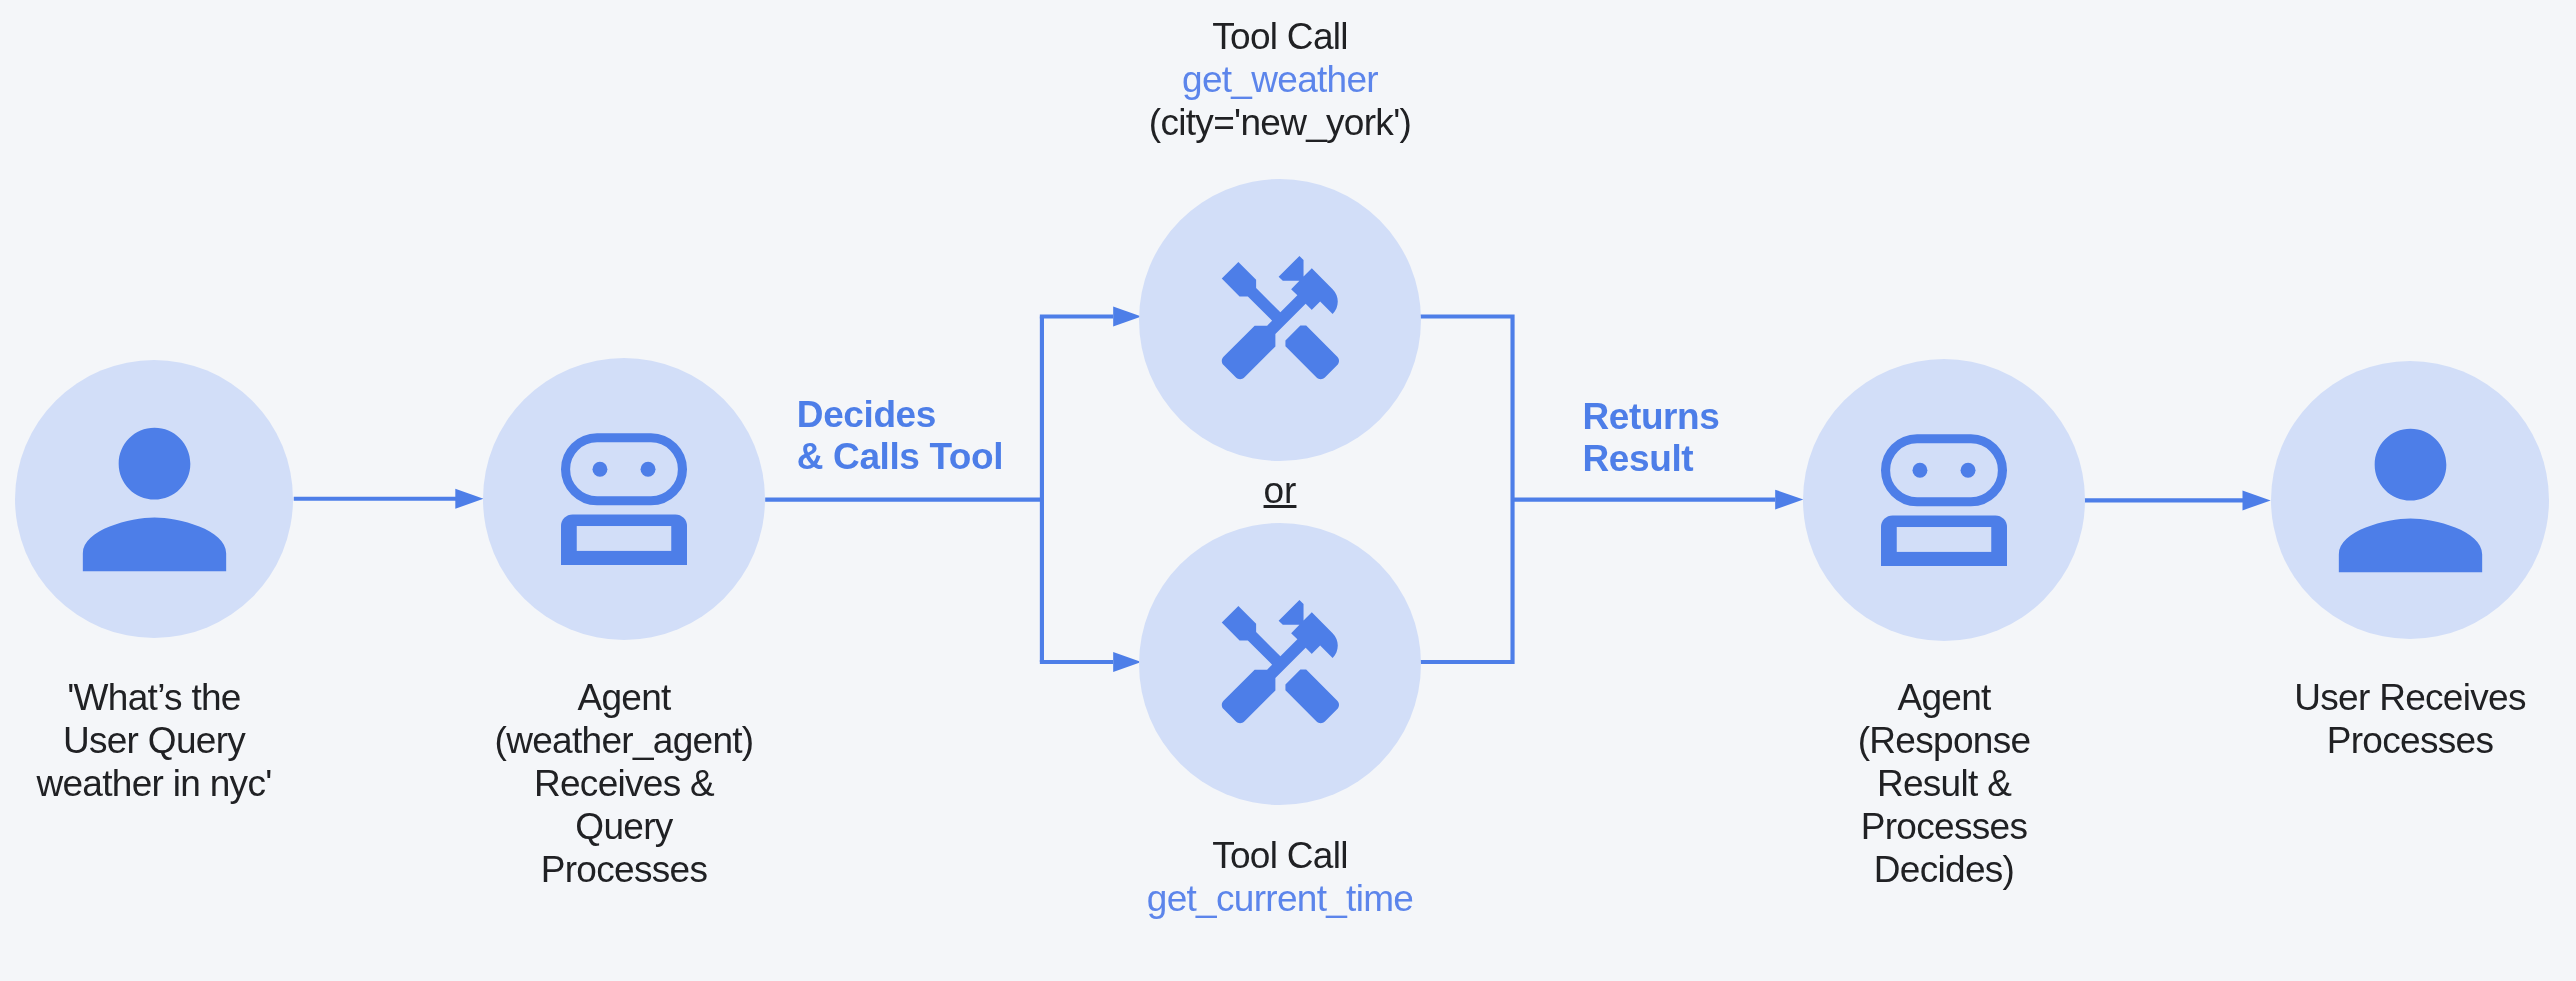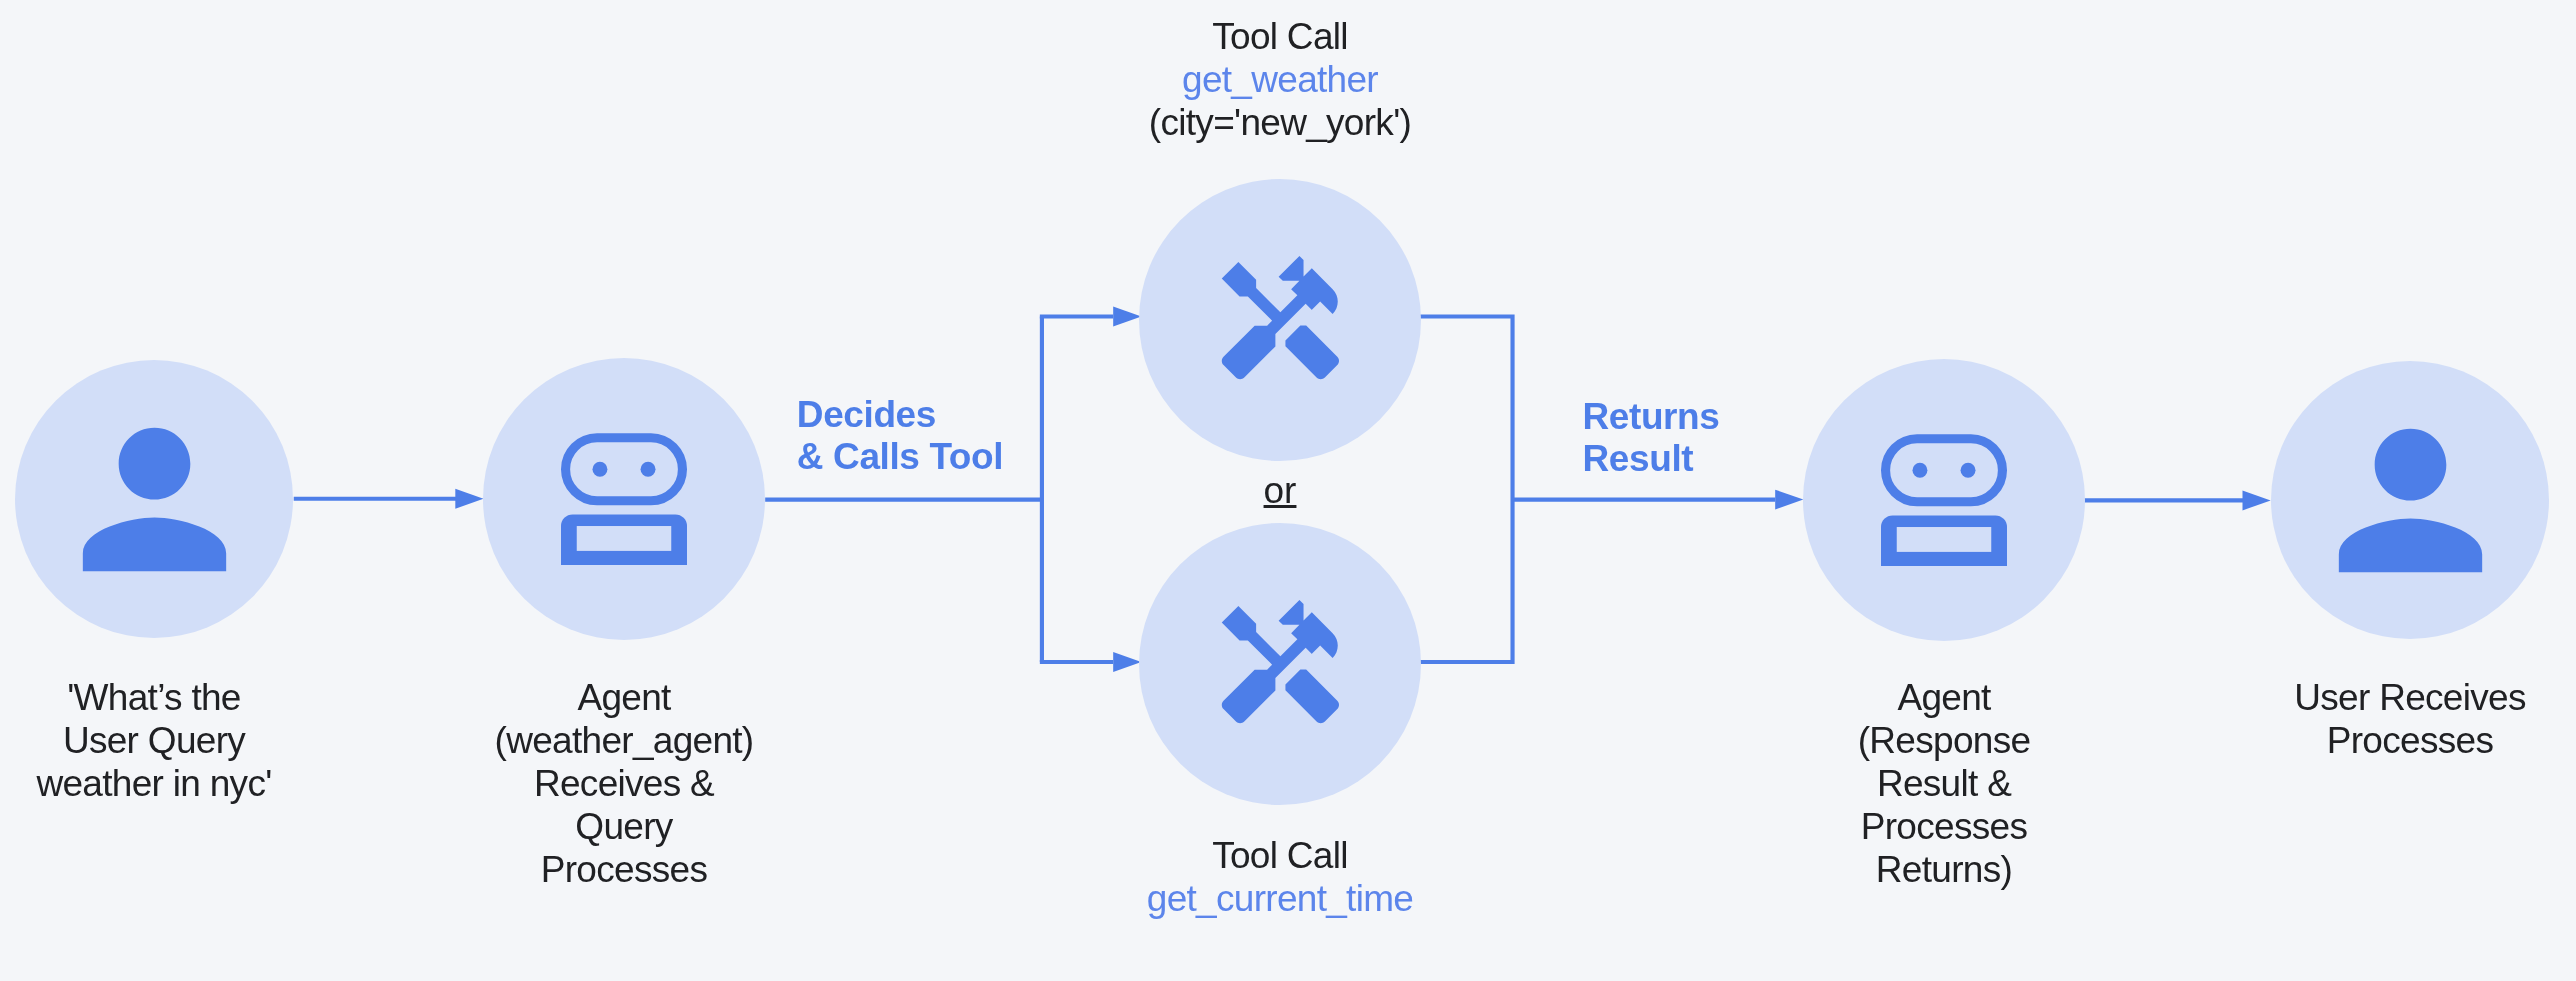--- a/index.html
+++ b/index.html
@@ -146,21 +146,21 @@
   <div class="label" style="left:1280px;top:834px;">
     <div>Tool Call</div>
     <div class="func">get_current_time</div>
   </div>
 
   <div class="label" style="left:1944px;top:676px;">
     <div>Agent</div>
     <div>(Response</div>
     <div>Result &amp;</div>
     <div>Processes</div>
-    <div>Returns)</div>
+    <div>Decides)</div>
   </div>
 
   <div class="label" style="left:2410px;top:676px;">
     <div>User Receives</div>
     <div>Processes</div>
   </div>
 
   <div class="edge-label" style="left:900px;top:394px;">
     <div>Decides</div>
     <div>&amp; Calls Tool</div>

